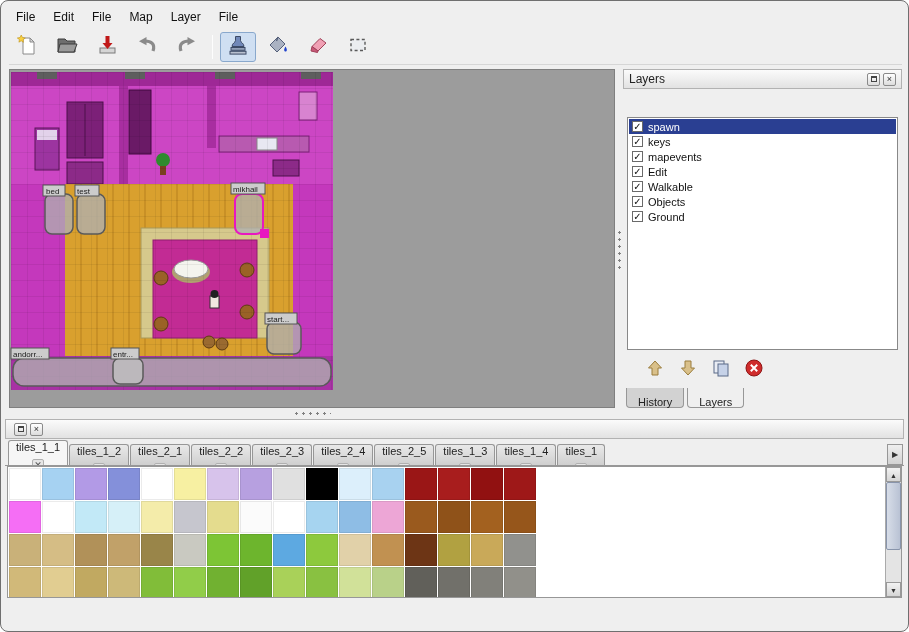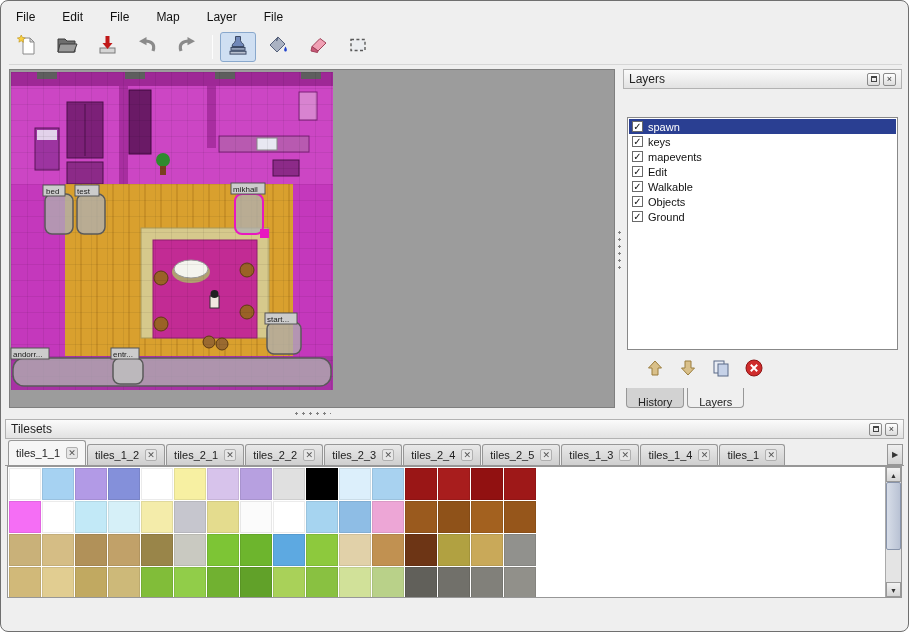--- a/index.html
+++ b/index.html
@@ -2,21 +2,21 @@
 <html><head>
 <meta charset="utf-8">
 <style>
   * { margin:0; padding:0; box-sizing:border-box; }
   html,body { background:#ffffff; font-family:"Liberation Sans","DejaVu Sans",sans-serif; }
   .window { position:relative; width:909px; height:632px; background:#efefef;
             border:1px solid #6f6f6f; border-radius:8px; overflow:hidden; }
 
   
   .menubar { position:absolute; top:4px; left:6px; right:6px; height:24px;
-             display:flex; align-items:center; font-size:12px; color:#111;gap:9px; }
+             display:flex; align-items:center; font-size:12px; color:#111; }
   .menu-item { padding:3px 9px; border-radius:2px; cursor:default; }
 
   
   .toolbar { position:absolute; top:28px; left:8px; right:6px; height:36px;
              display:flex; align-items:center; border-bottom:1px solid #d6d6d6; }
   .tbtn { width:36px; height:30px; display:flex; align-items:center; justify-content:center;
           border:1px solid transparent; border-radius:3px; margin-right:4px; }
   .tbtn.active { background:#cfdff2; border:1px solid #89a8cc; }
   .tsep { width:1px; height:24px; background:#bdbdbd; border-right:1px solid #fdfdfd; margin:0 7px 0 3px; }
 
@@ -66,21 +66,21 @@
           border:1px solid #979797; border-top:none; border-radius:0 0 4px 4px; margin-right:3px; }
   .dtab.active { background:#efefef; }
 
   
   .tilesets-dock { position:absolute; top:418px; left:4px; right:4px; height:182px; }
   .ts-tabbar { position:absolute; top:21px; left:0; right:0; height:26px;
                display:flex; align-items:flex-end; padding-left:3px; border-bottom:1px solid #979797; }
   .ts-tab { height:21px; display:flex; align-items:center; gap:6px; padding:0 7px;
             font-size:11px; color:#222; background:linear-gradient(#e9e9e9,#cfcfcf);
             border:1px solid #979797; border-bottom:none; border-radius:3px 3px 0 0;
-            margin-right:1px; white-space:nowrap; overflow:hidden; max-width:88px; }
+            margin-right:1px; white-space:nowrap; overflow:hidden; max-width:88px;flex-direction:column; }
   .ts-tab.active { background:#f6f6f6; height:25px; }
   .tab-close { width:12px; height:12px; border:1px solid #b0b0b0; background:#e6e6e6;
                font-size:9px; line-height:10px; text-align:center; color:#555; border-radius:2px; flex:0 0 auto; }
   .tab-scroll { position:absolute; right:1px; top:4px; width:16px; height:21px;
                 border:1px solid #979797; background:linear-gradient(#efefef,#d2d2d2);
                 font-size:8px; display:flex; align-items:center; justify-content:center; color:#333; }
   .ts-content { position:absolute; top:47px; left:2px; right:2px; bottom:3px;
                 background:#ffffff; border:1px solid #979797; display:flex; overflow:hidden; }
   .tileset-grid { display:grid; grid-template-columns:repeat(16,32px); grid-auto-rows:32px;
                   gap:1px; padding:1px; align-content:start; }
@@ -334,21 +334,20 @@
       <span class="dtab active">Layers</span>
     </div>
   </div>
 
   <div class="hsplitter">
       <div class="hgrip"></div>
     </div>
 
   <div class="tilesets-dock">
     <div class="dock-title">
-      <span class="t">Tilesets</span>
       <span class="dock-btn">
           <span class="float-glyph"></span>
         </span>
       <span class="dock-btn">×</span>
     </div>
     <div class="ts-tabbar">
       <div class="ts-tab active">
         <span>tiles_1_1</span>
         <span class="tab-close">✕</span>
       </div>

